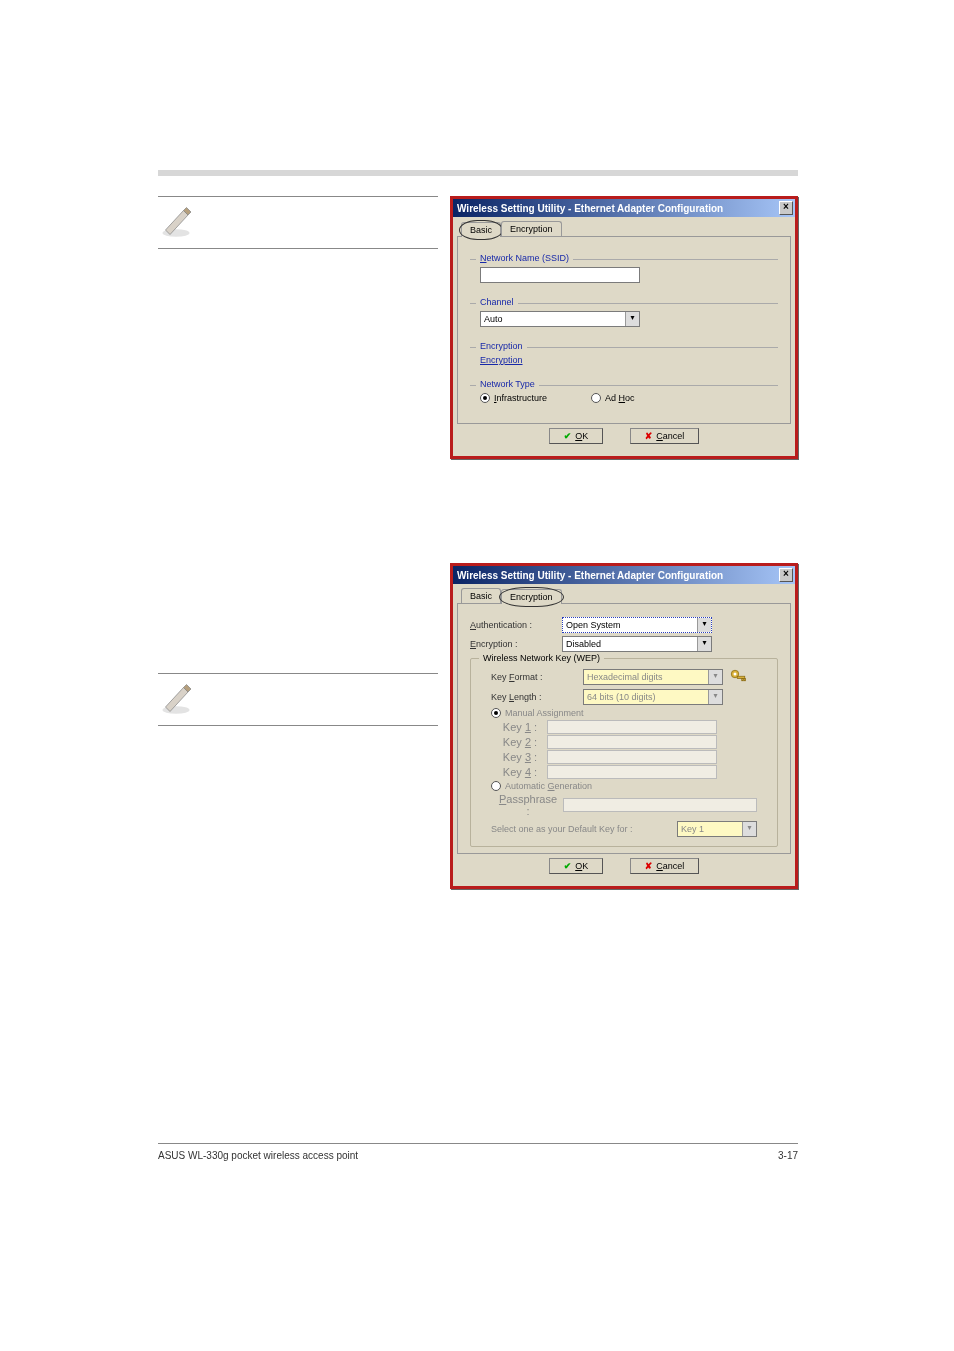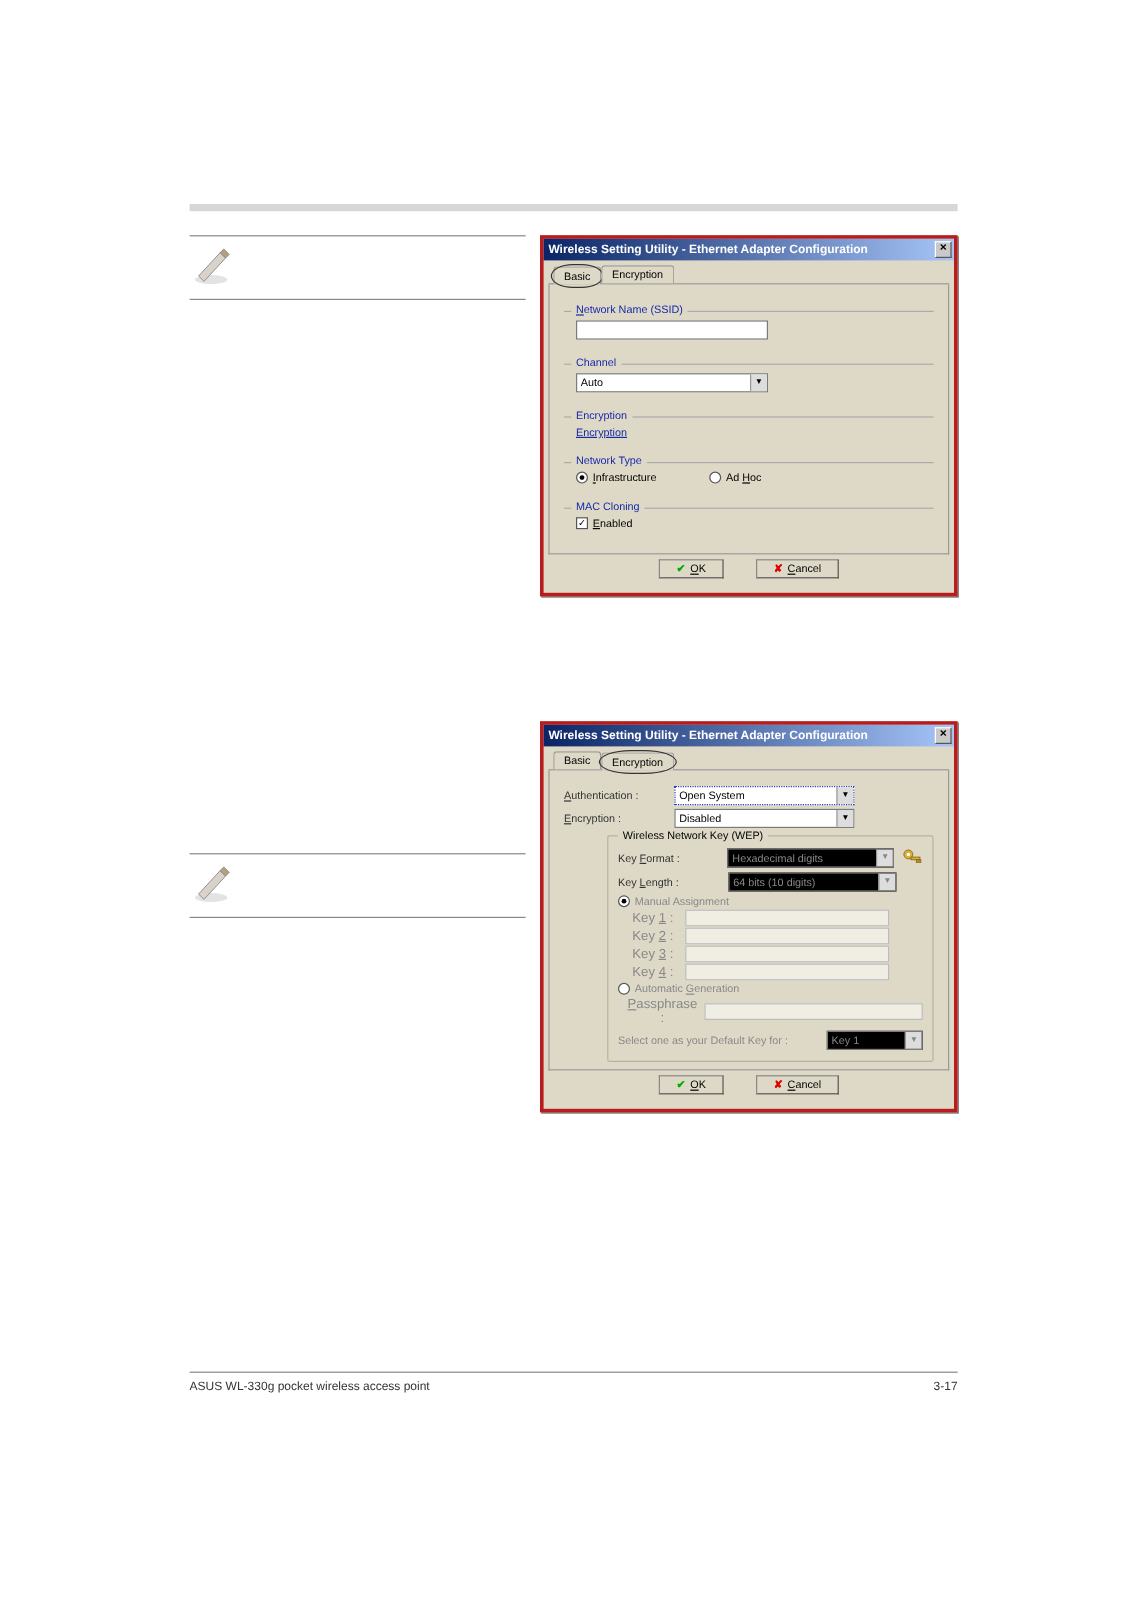--- a/index.html
+++ b/index.html
@@ -39,22 +39,22 @@
   .rdio.on::after { content: ""; width: 4px; height: 4px; background: #000; border-radius: 50%; }
   .chk { width: 10px; height: 10px; border: 1px solid #555; background: #fff; display: inline-flex; align-items: center; justify-content: center; font-size: 8px; line-height: 8px; }
   .chk.on::after { content: "✓"; }
   .btnrow { text-align: center; padding: 4px 0 8px; }
   .btn { display: inline-flex; align-items: center; gap: 4px; padding: 2px 14px; border: 1px solid #888; border-right-color: #555; border-bottom-color: #555; background: #ded9c7; margin: 0 12px; font-size: 9px; cursor: pointer; }
   .ico-ok { color: #0a0; font-weight: bold; }
   .ico-x { color: #d00; font-weight: bold; }
   .formrow { display: flex; align-items: center; gap: 6px; margin: 3px 0; }
   .formrow .flabel { width: 86px; color: #333; }
   .formrow.disabled { color: #888; }
-  .formrow.disabled .txt-input, .formrow.disabled .selectbox { background: #000000; color: #888; }
-  .grpbox2 { border: 1px solid #b8b29c; border-radius: 2px; padding: 6px 8px; margin-top: 6px; position: relative; margin-left: 36px; }
+  .formrow.disabled .txt-input, .formrow.disabled .selectbox { background: #fef9c3; color: #888; }
+  .grpbox2 { border: 1px solid #b8b29c; border-radius: 2px; padding: 6px 20px; margin-top: 6px; position: relative; }
   .grpbox2 .gtitle { position: absolute; top: -6px; left: 8px; background: #ded9c7; padding: 0 4px; font-size: 9px; }
   .subassign { margin-left: 6px; }
   .keyrow { display: flex; align-items: center; gap: 4px; margin: 1px 0; }
   .keyrow .klabel { width: 46px; text-align: center; color: #888; font-size: 11px; }
   .keyrow .kinput { flex: 1; max-width: 170px; height: 14px; border: 1px solid #bbb; background: #f0ede3; }
   .lockicon { width: 18px; height: 18px; }
   .u { text-decoration: underline; }
 
   .footer { position: absolute; bottom: 190px; left: 158px; width: 640px; border-top: 1px solid #888; padding-top: 6px; display: flex; font-size: 10px; color: #333; gap: 12px; }
   .footer .fl { width: 50%; }
@@ -127,29 +127,20 @@
                     <span class="rdio on"></span>
                     <span><span class="u">I</span>nfrastructure</span>
                   </label>
                   <label class="radio-item">
                     <span class="rdio"></span>
                     <span>Ad <span class="u">H</span>oc</span>
                   </label>
                 </div>
               </div>
             </div>
-            <div class="grpbox">
-              <span class="glabel"><span>MAC Cloning</span></span>
-              <div class="gbody">
-                <label class="check-item">
-                  <span class="chk on"></span>
-                  <span><span class="u">E</span>nabled</span>
-                </label>
-              </div>
-            </div>
           </div>
           <div class="btnrow">
             <span class="btn">
                 <span class="ico-ok">✔</span>
                 <span><span class="u">O</span>K</span>
               </span>
             <span class="btn">
                 <span class="ico-x">✘</span>
                 <span><span class="u">C</span>ancel</span>
               </span>

